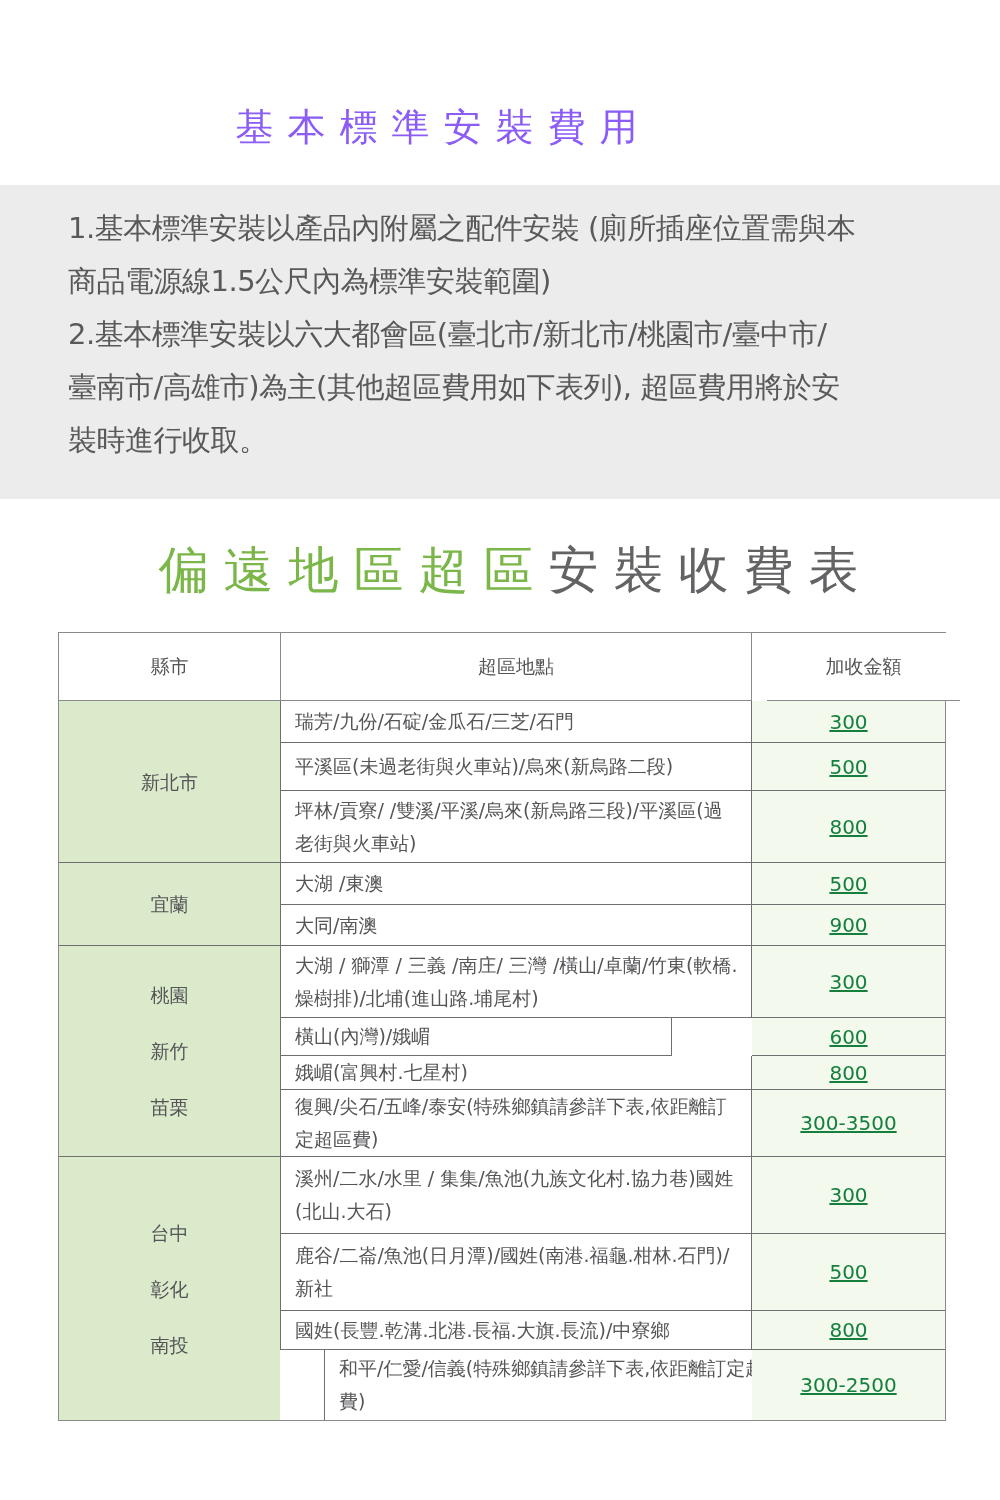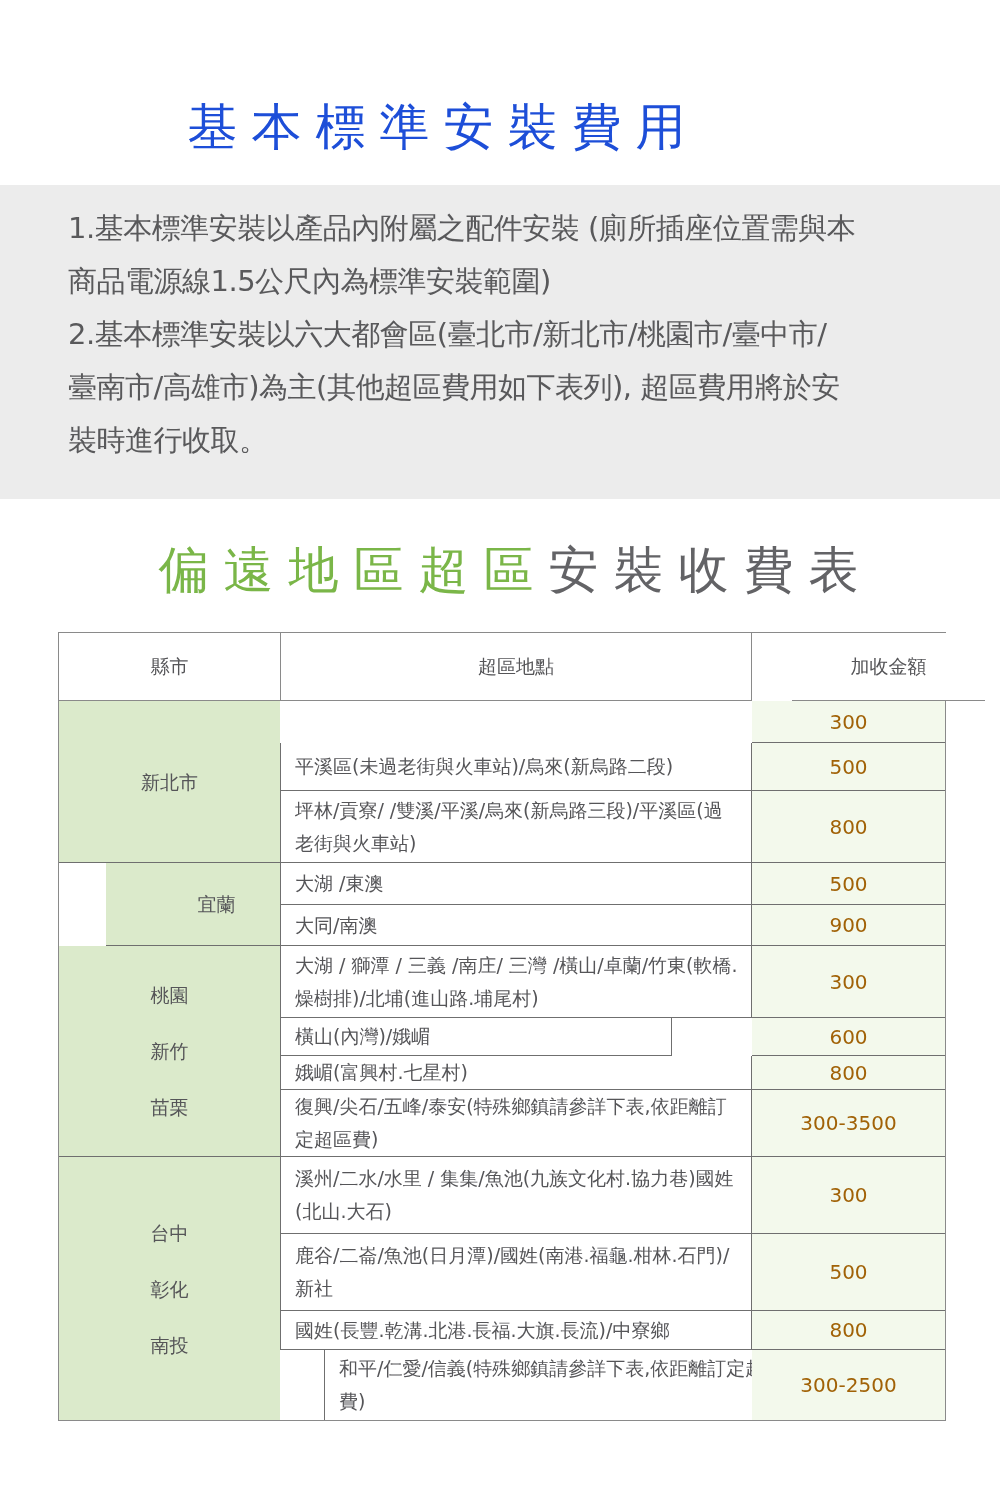--- a/index.html
+++ b/index.html
@@ -2,21 +2,21 @@
 <html><head>
 <meta charset="utf-8">
 <style>
   html, body { margin:0; padding:0; }
   body {
     width:1000px; height:1500px; background:#ffffff; position:relative; overflow:hidden;
     font-family:"DejaVu Sans","Liberation Sans",sans-serif; color:#58585a;
   }
   .title-top {
     position:absolute; left:0; top:92px; width:873px; text-align:center;
-    font-size:50px; letter-spacing:14px; color:#1d4ed8; line-height:70px;
+    font-size:38px; letter-spacing:14px; color:#8b5cf6; line-height:70px;
     padding-left:14px; box-sizing:border-box;
   }
   .notes {
     position:absolute; left:0; top:185px; width:1000px; height:314px; background:#ececec;
   }
   .notes p {
     margin:0; position:absolute; left:68px; width:900px;
     font-size:29px; line-height:53px; color:#59595b; letter-spacing:-0.5px;
   }
   .title-sub {
@@ -31,21 +31,21 @@
     border:1.5px solid #8a8a8a; box-sizing:border-box;
   }
   .cell {
     position:absolute; box-sizing:border-box; display:flex; align-items:center;
     font-size:19px; color:#555558;
   }
   .hdr { background:#ffffff; justify-content:center; border-bottom:1.5px solid #8a8a8a; }
   .county { background:#dbeacb; justify-content:center; text-align:center; border-bottom:1.5px solid #6f6f6f; flex-direction:column; }
   .county span { display:block; line-height:56px; }
   .loc { background:#ffffff; padding-left:14px; padding-right:10px; line-height:33px; border-bottom:1.5px solid #6f6f6f; border-left:1.5px solid #6f6f6f; border-right:1.5px solid #6f6f6f;}
-  .amt { background:#f3f9ec; justify-content:center; border-bottom:1.5px solid #6f6f6f; font-size:20px; color:#a16207; }
+  .amt { background:#f3f9ec; justify-content:center; border-bottom:1.5px solid #6f6f6f; font-size:20px; color:#15803d;text-decoration:underline; }
   .last { border-bottom:none; }
 </style>
 </head>
 <body>
 
 <div class="title-top">基本標準安裝費用</div>
 
 <div class="notes">
   <p style="top:17px">1.基本標準安裝以產品內附屬之配件安裝 (廁所插座位置需與本</p>
   <p style="top:70px">商品電源線1.5公尺內為標準安裝範圍)</p>
@@ -55,32 +55,33 @@
 </div>
 
 <div class="title-sub">
   <span class="green">偏遠地區超區</span><span class="gray">安裝收費表</span>
 </div>
 
 <div class="tbl">
 
   <div class="cell hdr" style="left:0;top:0;width:221px;height:68px;">縣市</div>
   <div class="cell hdr" style="left:221px;top:0;width:472px;height:68px;border-left:1.5px solid #8a8a8a;border-right:1.5px solid #8a8a8a;">超區地點</div>
-  <div class="cell hdr" style="left:733px;top:0;width:193px;height:68px;">加收金額</div>
+  <div class="cell hdr" style="left:708px;top:0;width:193px;height:68px;">加收金額</div>
 
   <div class="cell county" style="left:0;top:68px;width:221px;height:162px;justify-content:center;">
     <span>新北市</span>
   </div>
+  <div class="cell loc" style="left:221px;top:68px;width:472px;height:42px;">瑞芳/九份/石碇/金瓜石/三芝/石門</div>
   <div class="cell amt" style="left:693px;top:68px;width:193px;height:42px;">300</div>
   <div class="cell loc" style="left:221px;top:110px;width:472px;height:48px;">平溪區(未過老街與火車站)/烏來(新烏路二段)</div>
   <div class="cell amt" style="left:693px;top:110px;width:193px;height:48px;">500</div>
   <div class="cell loc" style="left:221px;top:158px;width:472px;height:72px;">坪林/貢寮/ /雙溪/平溪/烏來(新烏路三段)/平溪區(過老街與火車站)</div>
   <div class="cell amt" style="left:693px;top:158px;width:193px;height:72px;">800</div>
 
-  <div class="cell county" style="left:0;top:230px;width:221px;height:83px;margin-left:47px;">
+  <div class="cell county" style="left:0;top:230px;width:221px;height:83px;">
     <span>宜蘭</span>
   </div>
   <div class="cell loc" style="left:221px;top:230px;width:472px;height:42px;">大湖 /東澳</div>
   <div class="cell amt" style="left:693px;top:230px;width:193px;height:42px;">500</div>
   <div class="cell loc" style="left:221px;top:272px;width:472px;height:41px;">大同/南澳</div>
   <div class="cell amt" style="left:693px;top:272px;width:193px;height:41px;">900</div>
 
   <div class="cell county" style="left:0;top:313px;width:221px;height:211px;">
     <span>桃園</span>
     <span>新竹</span>

